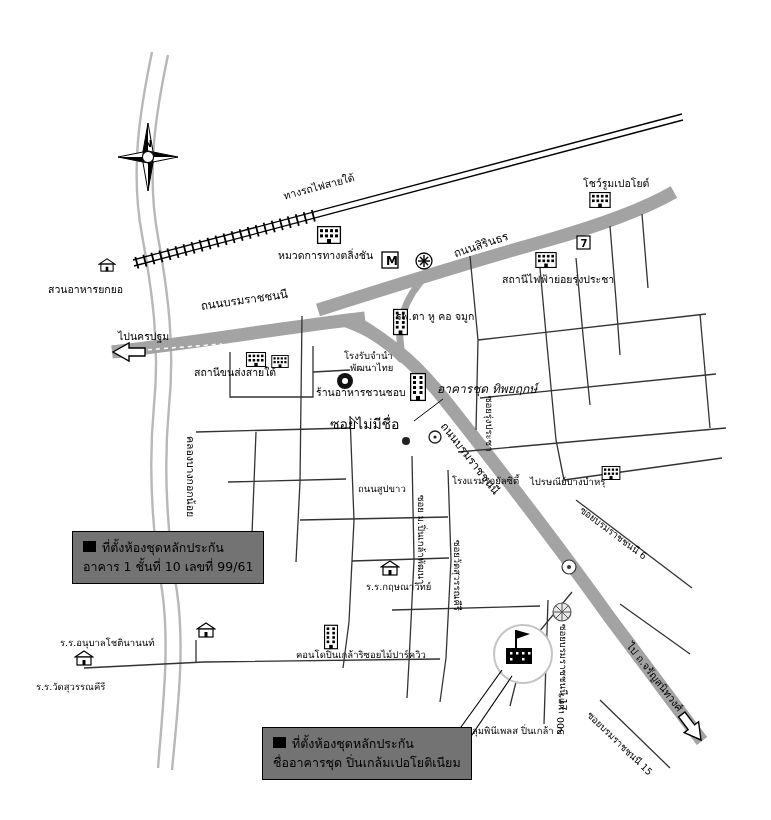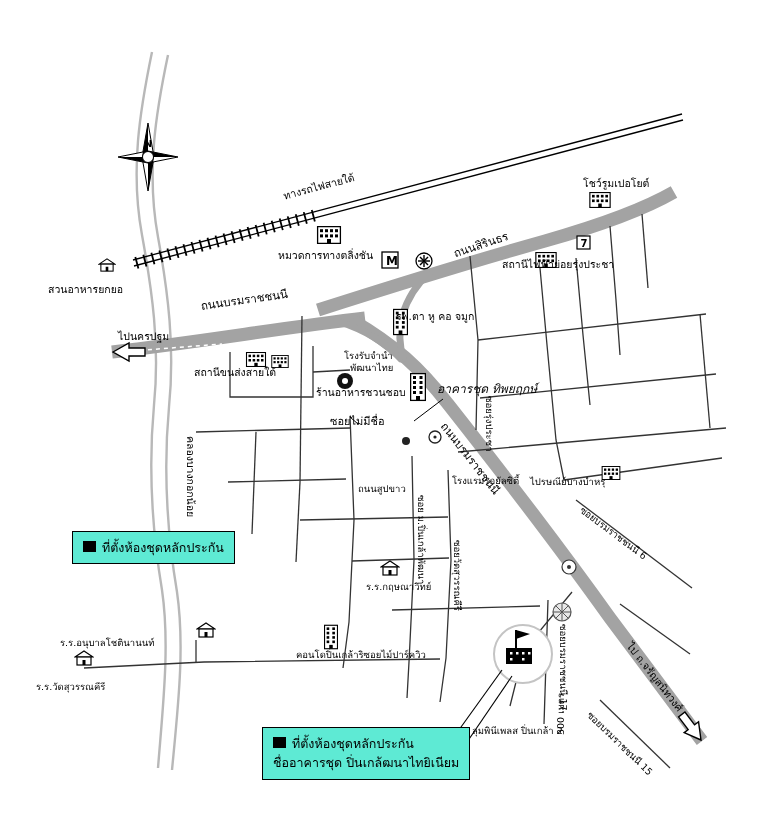--- a/index.html
+++ b/index.html
@@ -6,25 +6,25 @@
   .stage{
     position:relative;width:771px;height:820px;background:#ffffff;
     font-family:"DejaVu Sans", sans-serif;overflow:hidden;color:#000;
   }
   .stage svg{position:absolute;left:0;top:0;}
   .lbl{
     position:absolute;font-size:10.5px;line-height:1.15;white-space:nowrap;
     transform-origin:0 0;color:#000;
   }
   .lbl.sm{font-size:9.5px;}
-  .lbl.xs{font-size:11px;}
+  .lbl.xs{font-size:14px;}
   .lbl.lg{font-size:12px;font-style:italic;}
   .lbl.road{font-size:11.5px;}
   .box{
-    position:absolute;background:#5eead4;border:1.6px solid #000;
+    position:absolute;background:#737373;border:1.6px solid #000;
     padding:6px 10px;font-size:12.5px;line-height:1.55;z-index:5;white-space:nowrap;
   }
   .sq{display:inline-block;width:13px;height:11px;background:#000;margin-right:6px;}
 </style>
 </head>
 <body>
 
 <div class="stage">
 
   <svg width="771" height="820" viewBox="0 0 771 820">
@@ -212,21 +212,21 @@
 
   <div class="lbl" style="left:282px;top:190px;transform:rotate(-15deg)">ทางรถไฟสายใต้</div>
   <div class="lbl road" style="left:452px;top:248px;transform:rotate(-18.5deg)">ถนนสิรินธร</div>
   <div class="lbl road" style="left:200px;top:300px;transform:rotate(-8deg)">ถนนบรมราชชนนี</div>
   <div class="lbl road" style="left:448px;top:420px;transform:rotate(52deg)">ถนนบรมราชชนนี</div>
   <div class="lbl" style="left:118px;top:330px">ไปนครปฐม</div>
   <div class="lbl" style="left:634px;top:640px;transform:rotate(52deg)">ไป ถ.จรัญสนิทวงศ์</div>
   <div class="lbl" style="left:197px;top:436px;transform:rotate(90deg)">คลองบางกอกน้อย</div>
 
   <div class="lbl" style="left:583px;top:177px">โชว์รูมเปอโยต์</div>
-  <div class="lbl" style="left:502px;top:258px">สถานีไฟฟ้าย่อยรุ่งประชา</div>
+  <div class="lbl" style="left:502px;top:273px">สถานีไฟฟ้าย่อยรุ่งประชา</div>
   <div class="lbl" style="left:278px;top:249px">หมวดการทางตลิ่งชัน</div>
   <div class="lbl" style="left:48px;top:283px">สวนอาหารยกยอ</div>
   <div class="lbl" style="left:396px;top:310px">รพ.ตา หู คอ จมูก</div>
   <div class="lbl sm" style="left:344px;top:351px">โรงรับจำนำ</div>
   <div class="lbl sm" style="left:350px;top:363px">พัฒนาไทย</div>
   <div class="lbl" style="left:194px;top:366px">สถานีขนส่งสายใต้</div>
   <div class="lbl" style="left:316px;top:386px">ร้านอาหารชวนชอบ</div>
   <div class="lbl lg" style="left:437px;top:383px">อาคารชุด ทิพยฤกษ์</div>
   <div class="lbl sm" style="left:358px;top:484px">ถนนสูปขาว</div>
   <div class="lbl sm" style="left:452px;top:476px">โรงแรมรอยัลซิตี้</div>
@@ -242,20 +242,21 @@
   <div class="lbl sm" style="left:462px;top:540px;transform:rotate(90deg)">ซอยวัดสุวรรณคีรี</div>
   <div class="lbl sm" style="left:584px;top:505px;transform:rotate(37deg)">ซอยบรมราชชนนี 6</div>
   <div class="lbl sm" style="left:568px;top:624px;transform:rotate(90deg)">ซอยบรมราชชนนี 17</div>
   <div class="lbl sm" style="left:592px;top:710px;transform:rotate(44deg)">ซอยบรมราชชนนี 15</div>
   <div class="lbl xs" style="left:330px;top:416px">ซอยไม่มีชื่อ</div>
 
   <div class="lbl sm" style="left:556px;top:735px;transform:rotate(-90deg)">300 เมตร</div>
 
   <div class="box" style="left:72px;top:531px">
     <div><span class="sq"></span><span>ที่ตั้งห้องชุดหลักประกัน</span></div>
+    <div>อาคาร 1 ชั้นที่ 10 เลขที่ 99/61</div>
   </div>
 
   <div class="box" style="left:262px;top:727px">
     <div><span class="sq"></span><span>ที่ตั้งห้องชุดหลักประกัน</span></div>
-    <div>ชื่ออาคารชุด ปิ่นเกล้ฒนาไทยิเนียม</div>
+    <div>ชื่ออาคารชุด ปิ่นเกล้มเปอโยติเนียม</div>
   </div>
 
 </div>
 
 </body></html>

